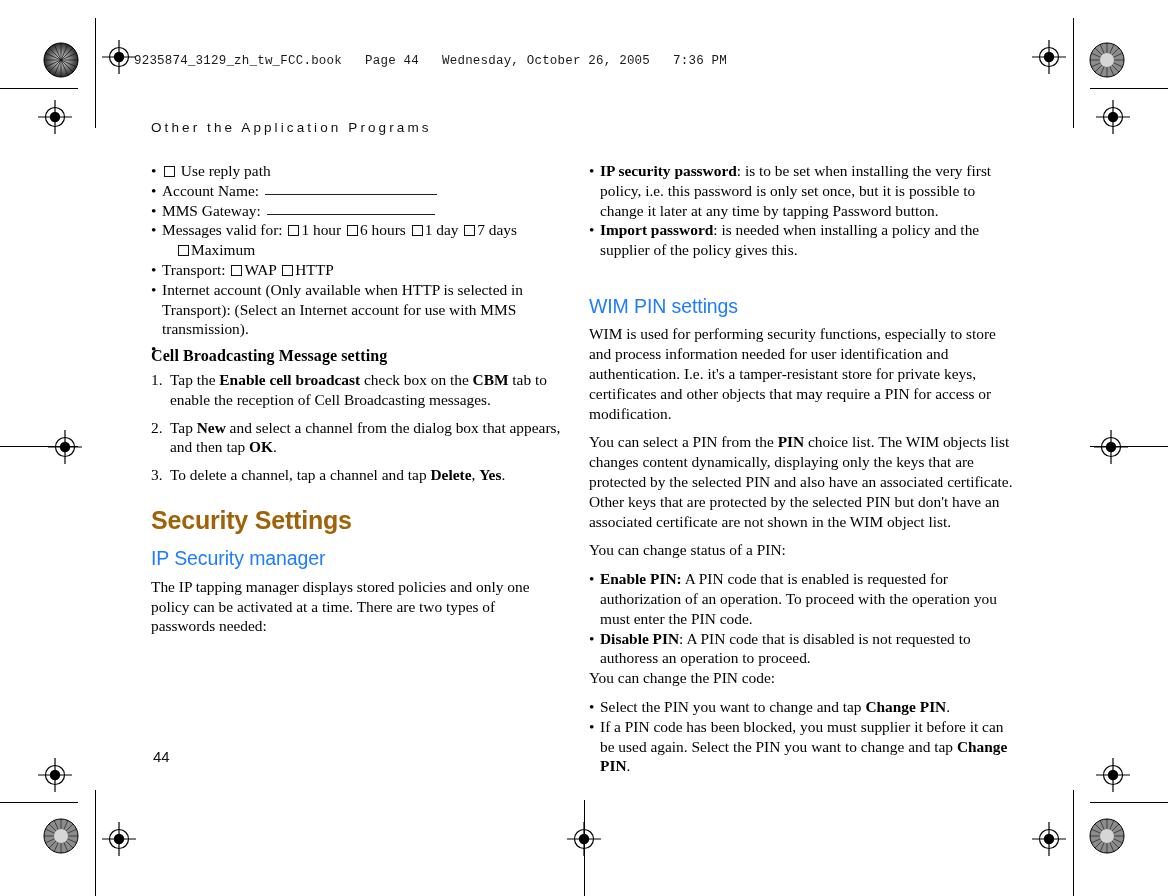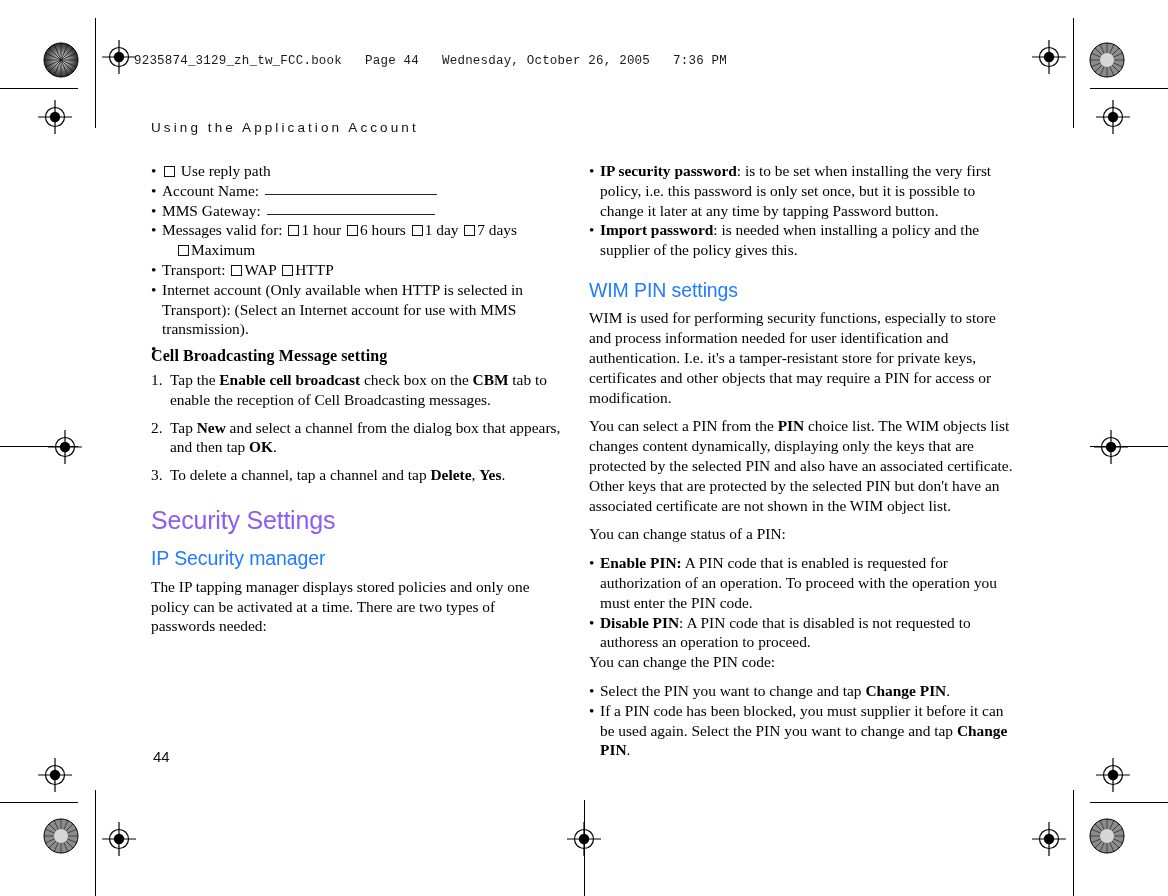--- a/index.html
+++ b/index.html
@@ -119,37 +119,37 @@
 
   .sub-head {
     font-weight: bold;
     font-size: 16px;
     margin: 5px 0 5px 0;
     letter-spacing: 0.1px;
   }
 
   .h1-blue {
     font-family: "Liberation Sans", sans-serif;
-    font-weight: normal;
-    color: #8b5cf6;
+    font-weight: bold;
+    color: #a16207;
     font-size: 25px;
     letter-spacing: -0.2px;
     margin: 22px 0 11px 0;
     line-height: 1.1;
   }
   .h2-blue {
     font-family: "Liberation Sans", sans-serif;
     font-weight: normal;
     color: #1f7cff;
     font-size: 19.5px;
     letter-spacing: -0.1px;
     margin: 14px 0 7px 0;
     line-height: 1.1;
   }
-  .h2-blue.first { margin-top: 20px; }
+  .h2-blue.first { margin-top: 36px; }
 
   .chk {
     display: inline-block;
     width: 11px;
     height: 11px;
     border: 1px solid #111;
     background: #fff;
     vertical-align: -1px;
     margin: 0 2px;
     box-sizing: border-box;
@@ -345,21 +345,21 @@
       <circle cx="18" cy="18" r="7" fill="#d6d6d6"></circle>
       <circle cx="18" cy="18" r="17" fill="none" stroke="#000" stroke-width="1"></circle>
     </svg>
   </div>
 </div>
 
 <div class="page">
 
   <div class="filebar">9235874_3129_zh_tw_FCC.book   Page 44   Wednesday, October 26, 2005   7:36 PM</div>
 
-  <div class="running-head">Using the Application Account</div>
+  <div class="running-head">Other the Application Programs</div>
 
   <div class="columns">
 
     <div class="col left">
 
       <div class="bullet bullet-tight">
         <span class="dot">•</span>
         <span class="chk"></span>
         <span>Use reply path</span>
       </div>

